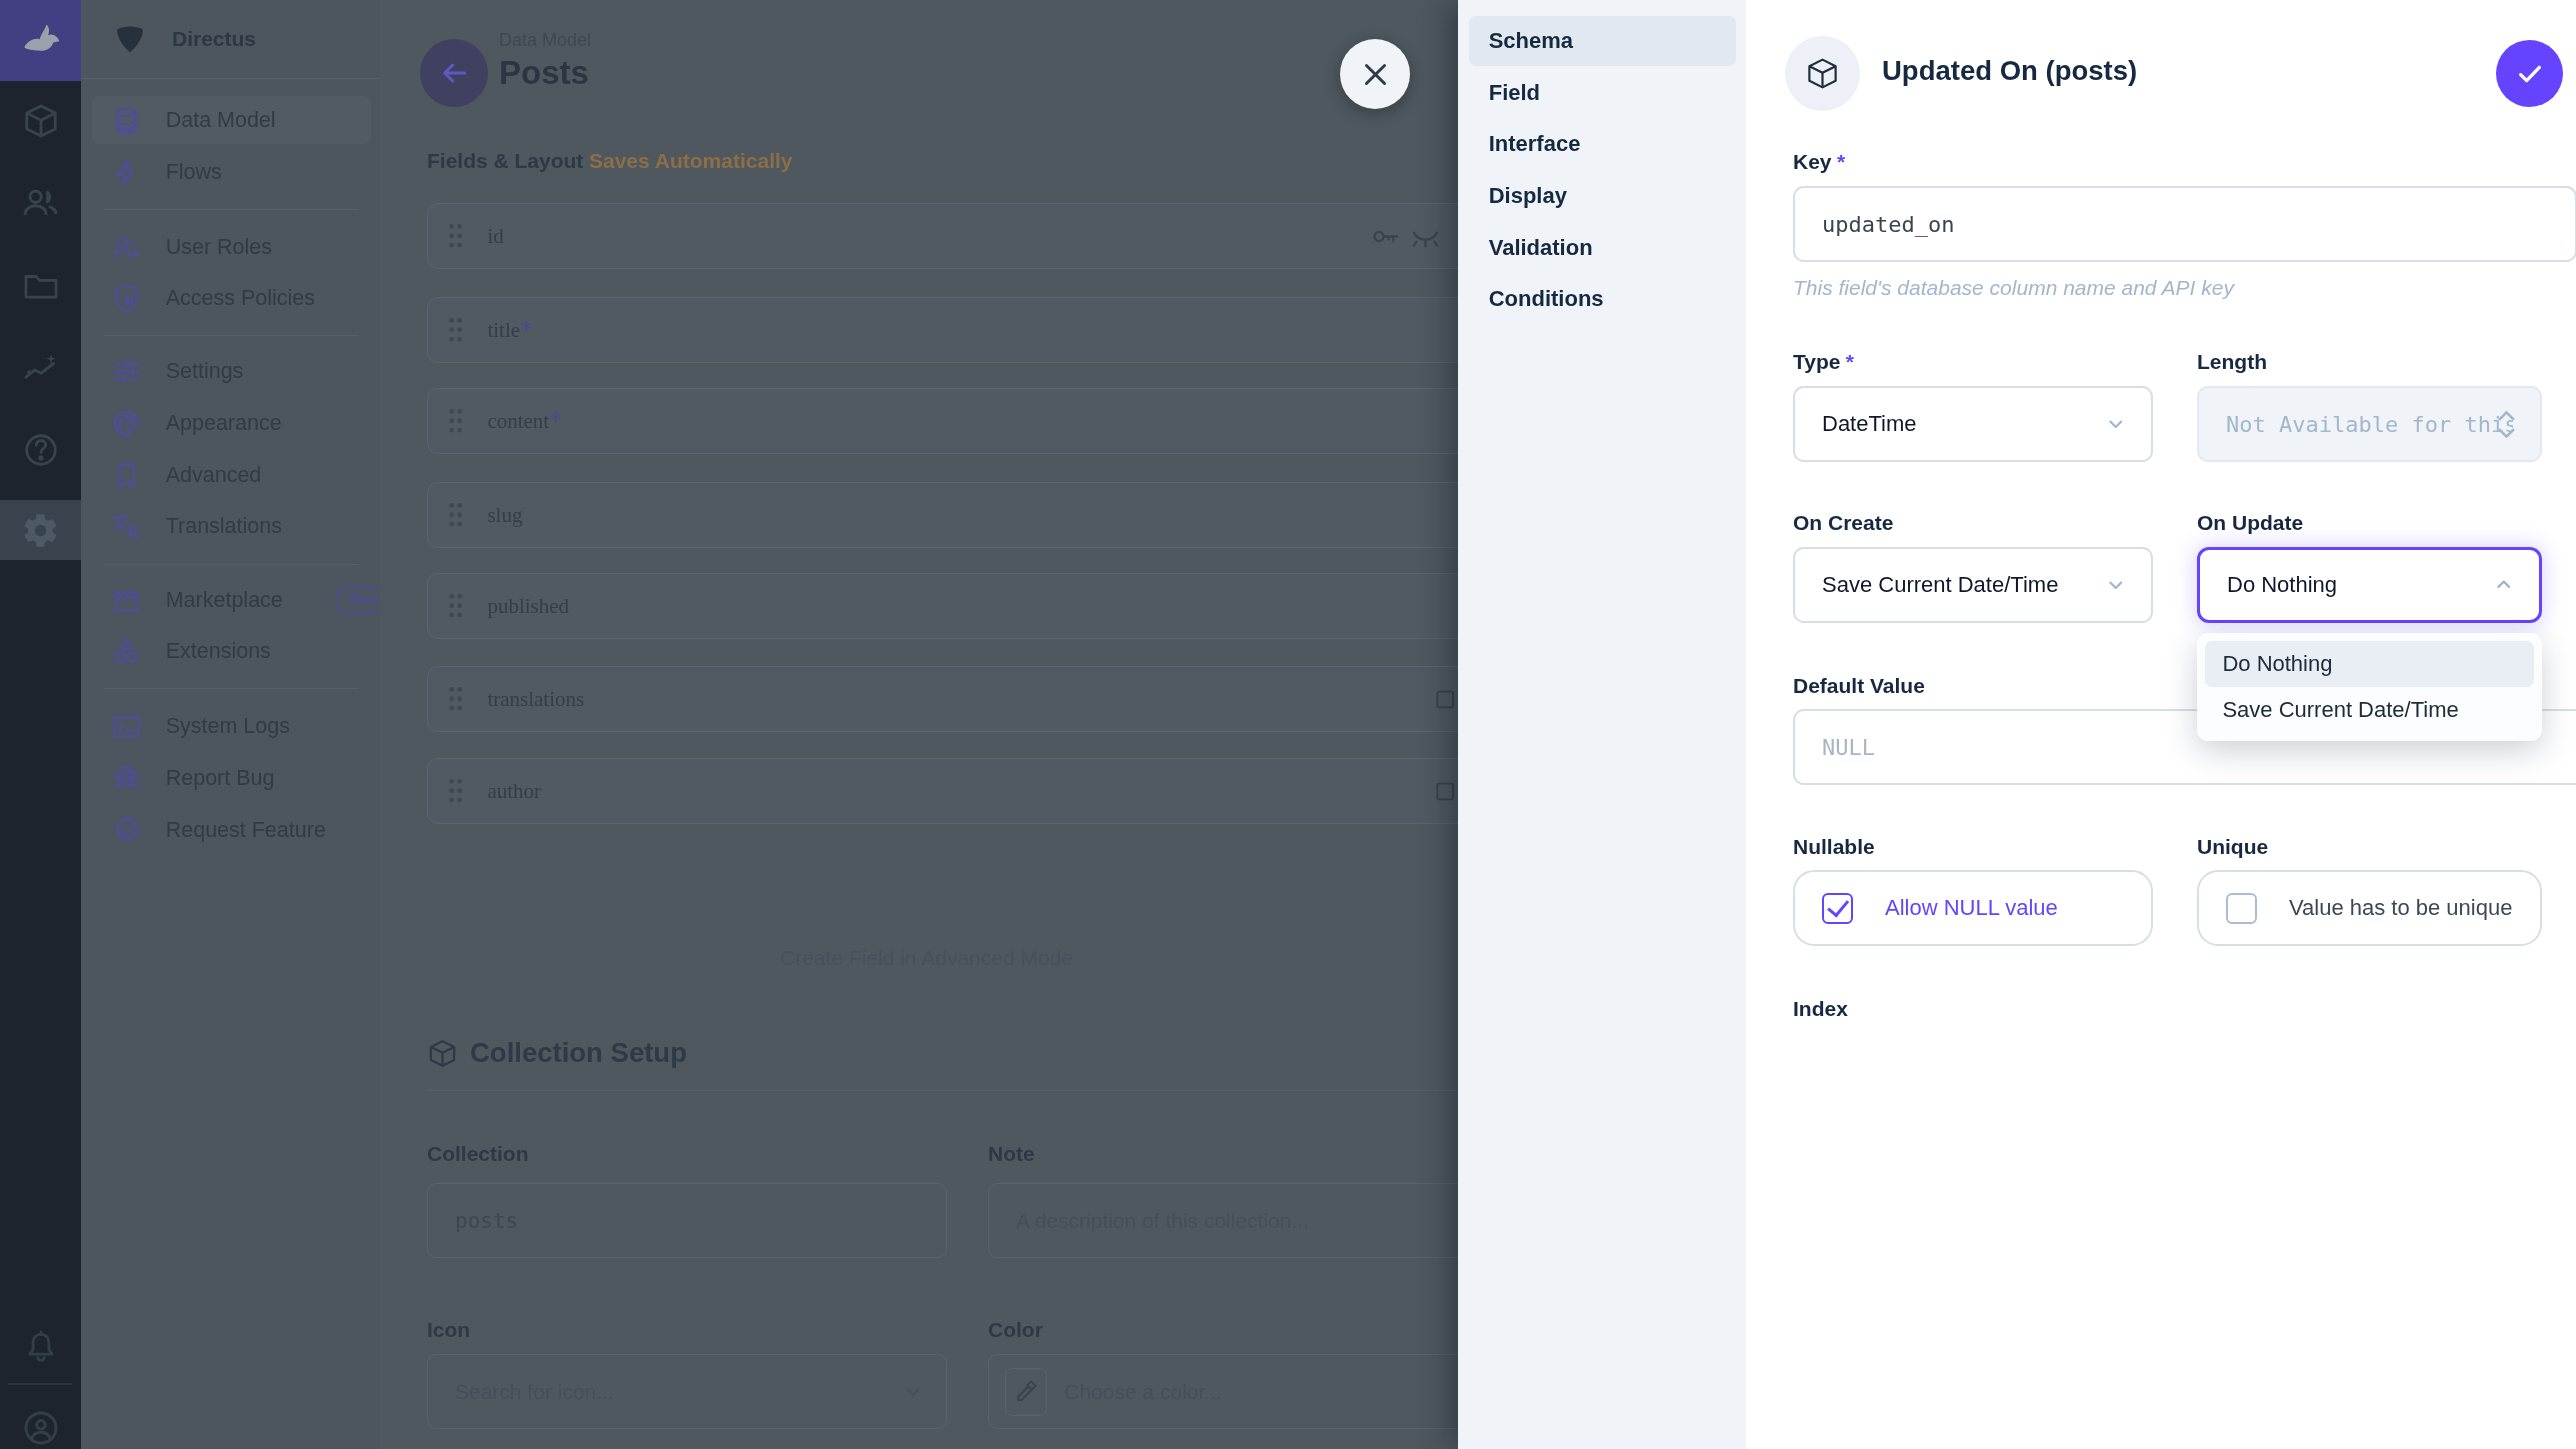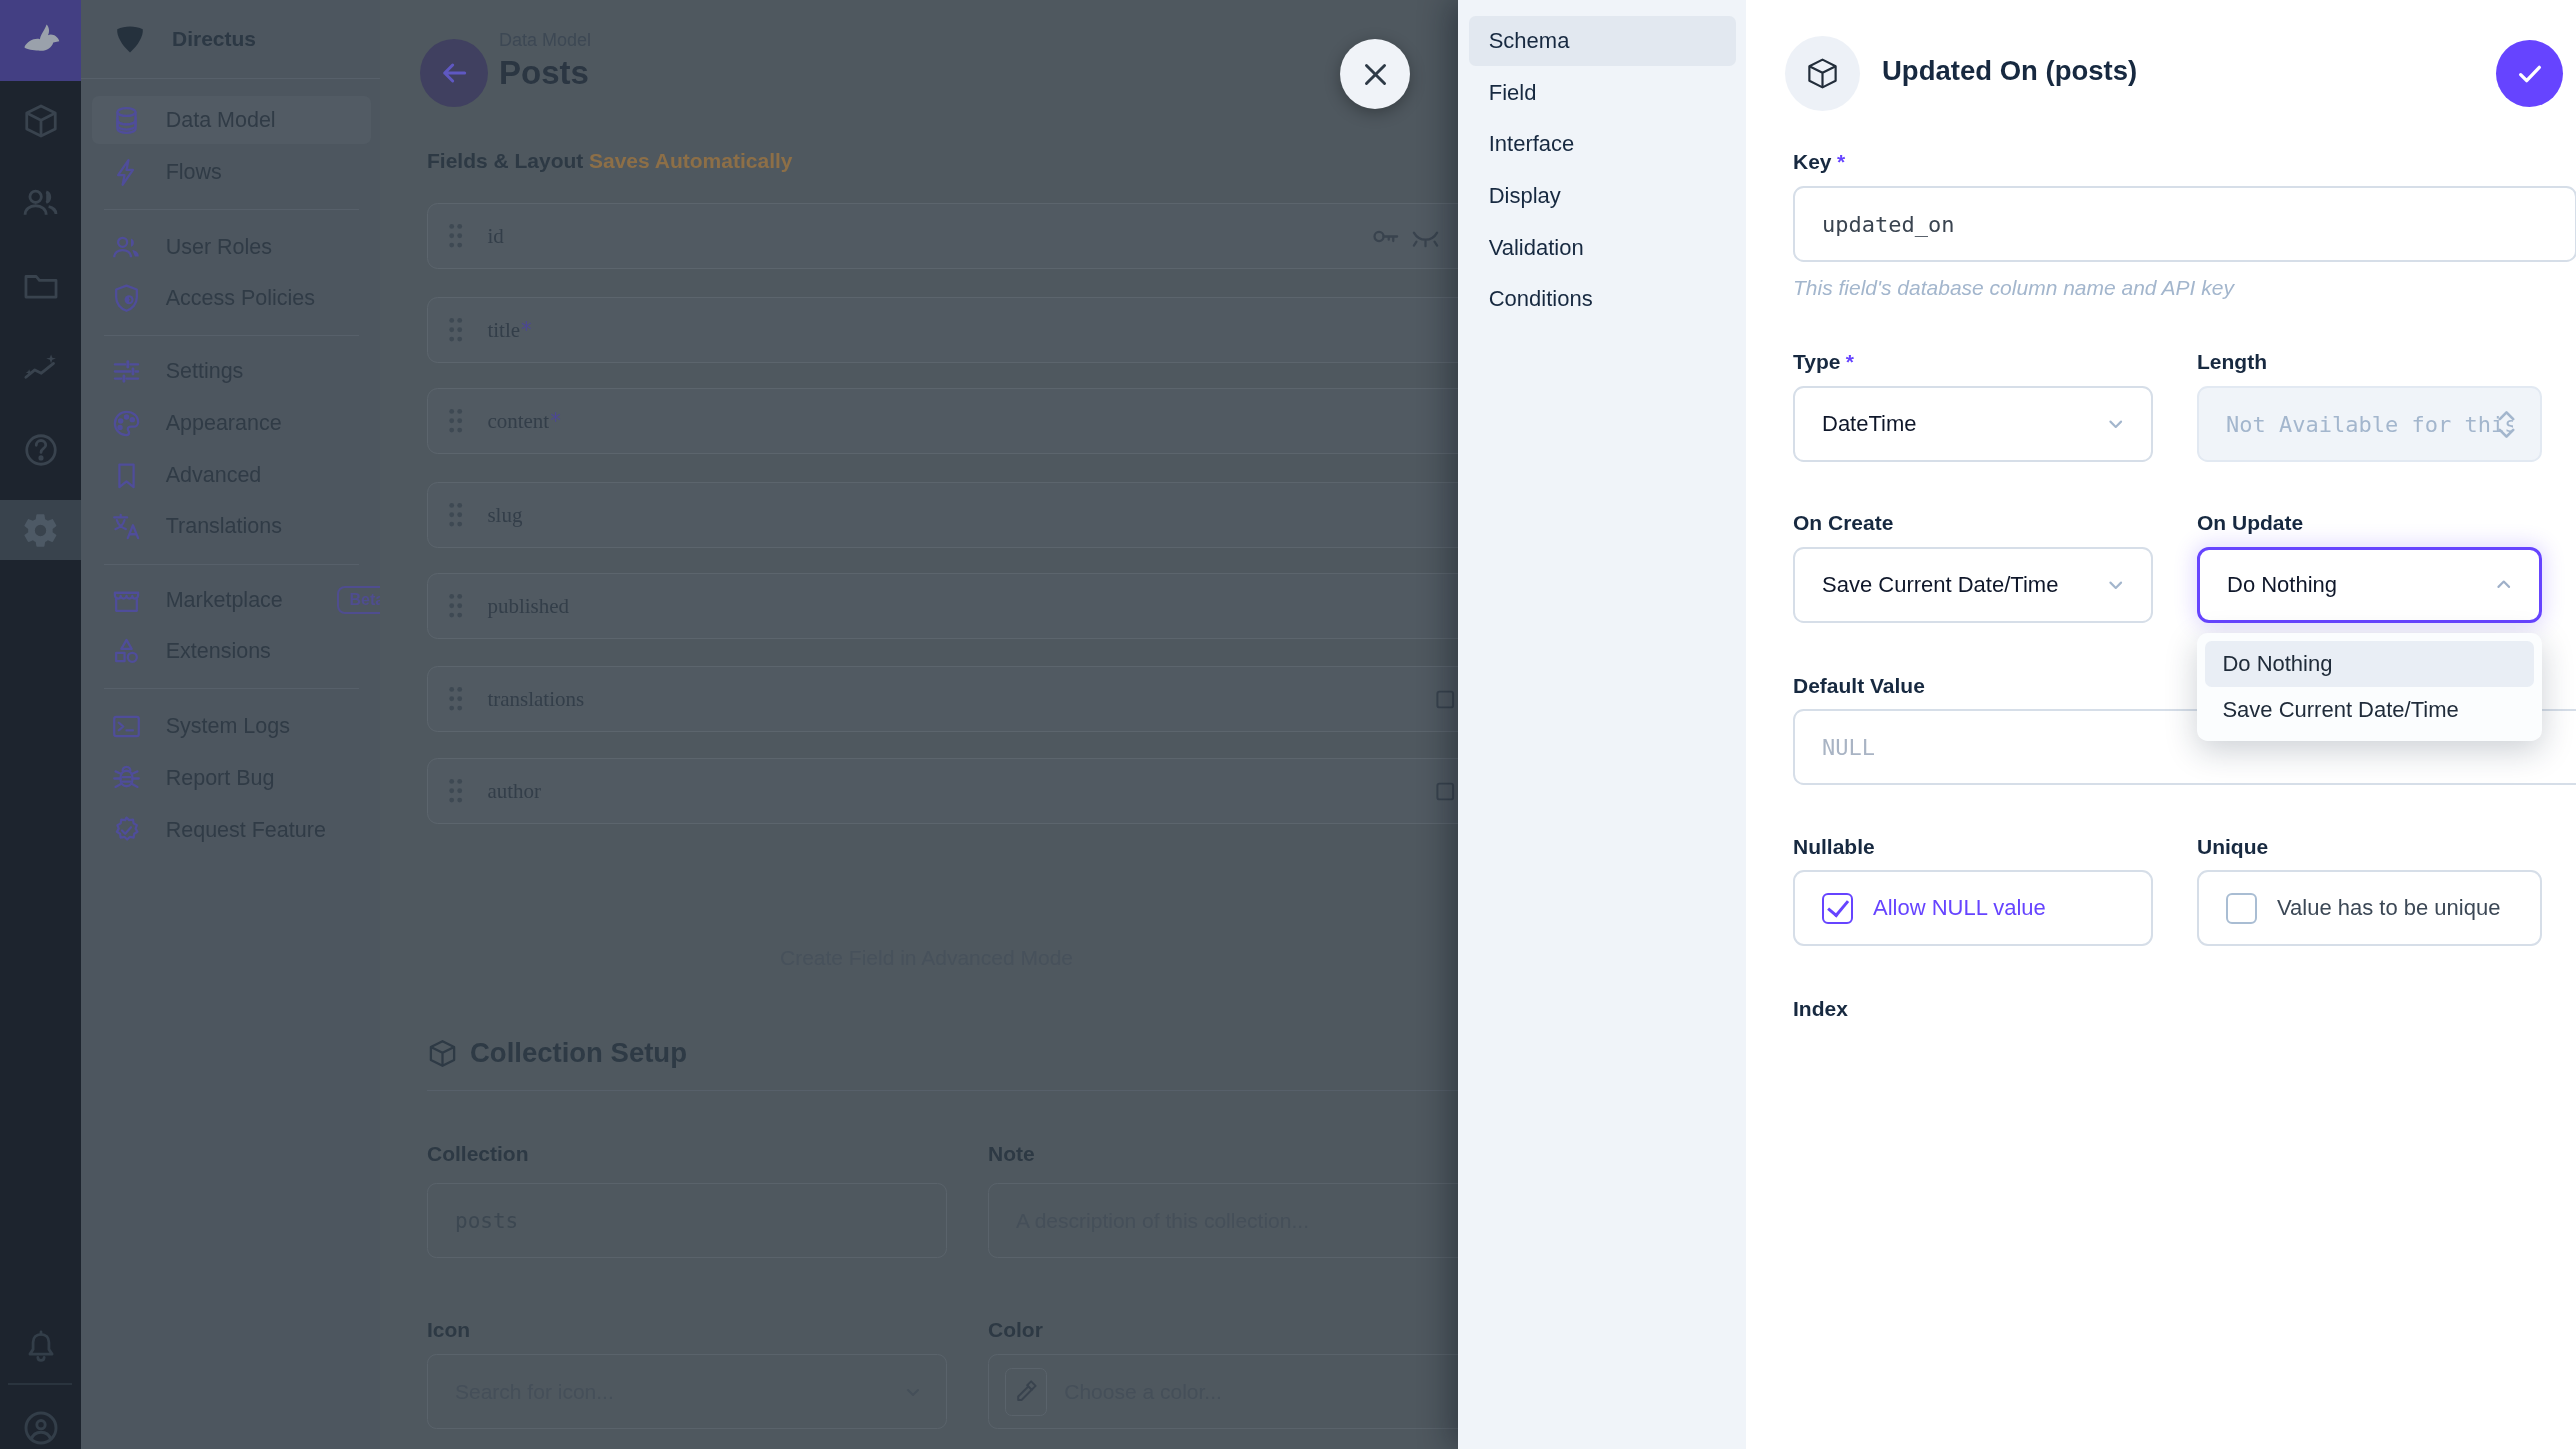--- a/index.html
+++ b/index.html
@@ -54,21 +54,21 @@
   .dim-chevron { position:absolute; right:21.5px; color:#454f59; }
   #eyedropper-tile { margin-left:16px; width:48px; height:48px; border:1.3px solid #5a636b; border-radius:6.7px; display:flex; align-items:center; justify-content:center; color:#39434e; }
 
   
   #close-drawer-button { left:1340px; top:39px; width:70px; height:70px; border-radius:50%; background:#f0f3f8; display:flex; align-items:center; justify-content:center; color:#2e3a47; box-shadow:0 4px 16px rgba(0,0,0,.3); }
 
   
   #drawer-tabs { left:1458px; top:0; width:288px; height:1449px; background:#f0f4f9; box-shadow:-9.4px 0 29.5px rgba(8,16,26,.38); }
   .tab { position:absolute; left:10.7px; width:267px; height:50px; border-radius:6.7px; display:flex; align-items:center; }
   .tab.active { background:#e2e8f0; }
-  .tab span { margin-left:20px; font-size:22px; font-weight:400; color:#172940; }
+  .tab span { margin-left:20px; font-size:22px; font-weight:700; color:#172940; }
 
   
   #drawer { left:1746px; top:0; width:830px; height:1449px; background:#ffffff; }
   #drawer-icon-circle { left:39px; top:36px; width:75px; height:75px; border-radius:50%; background:#edf1f7; display:flex; align-items:center; justify-content:center; color:#222d3a; }
   #drawer-title { left:136px; top:55px; font-size:27.5px; font-weight:700; color:#172940; }
   #save-circle { left:750px; top:40px; width:67px; height:67px; border-radius:50%; background:#6644ff; border:none; display:flex; align-items:center; justify-content:center; color:#ffffff; }
   .d-label { position:absolute; font-size:21px; font-weight:700; color:#172940; }
   .d-label .star { color:#6644ff; font-weight:700; margin-left:5.4px; }
   .d-input { position:absolute; height:76px; background:#fff; border:2px solid #d6dee8; border-radius:10.7px; display:flex; align-items:center; }
   .d-input input { width:100%; border:none; outline:none; background:transparent; font-size:22px; color:#3a4450; padding:0 27px; font-family:"Liberation Sans", sans-serif; }
@@ -79,21 +79,21 @@
   .helper { position:absolute; font-size:21px; font-style:italic; color:#a3b6cd; }
   .select { position:absolute; height:76px; background:#fff; border:2px solid #d6dee8; border-radius:10.7px; display:flex; align-items:center; }
   .select .value { margin-left:27px; font-size:22px; color:#0f172a; }
   .select .chev { position:absolute; right:23px; color:#a3b6cd; }
   .select.focused { border:3.4px solid #6644ff; border-radius:12px; box-shadow:0 0 19px 4px rgba(102,68,255,.18); }
   .select.focused .chev { color:#9fb0c9; }
   #on-update-menu { position:absolute; left:451px; top:633px; width:345px; background:#fbfdfe; border-radius:10.7px; box-shadow:0 9.4px 32px rgba(23,41,64,.22); padding:8px; z-index:5; }
   .menu-option { height:46px; border-radius:6.7px; display:flex; align-items:center; }
   .menu-option.active { background:#e9eef5; }
   .menu-option span { margin-left:17.4px; font-size:22px; color:#202c3a; }
-  .check-card { position:absolute; height:76px; border:2px solid #d6dee8; border-radius:11px; background:#fff; display:flex; align-items:center; }
+  .check-card { position:absolute; height:76px; border:2px solid #d6dee8; border-radius:21px; background:#fff; display:flex; align-items:center;gap:12px; }
   .cbox { margin-left:27px; width:31px; height:31px; border-radius:6px; border:2.7px solid #a9bdd3; background:#fff; position:relative; }
   .cbox.checked { border-color:#6644ff; }
   .cbox.checked::after { content:""; position:absolute; left:8px; top:1.3px; width:9.4px; height:17.4px; border:solid #6644ff; border-width:0 3.4px 3.4px 0; transform:rotate(40deg); }
   .cb-label { margin-left:20px; font-size:22px; color:#3c4856; }
   .cb-label.purple { color:#6644ff; }
 </style>
 </head>
 <body>
 
 <div id="screen">

